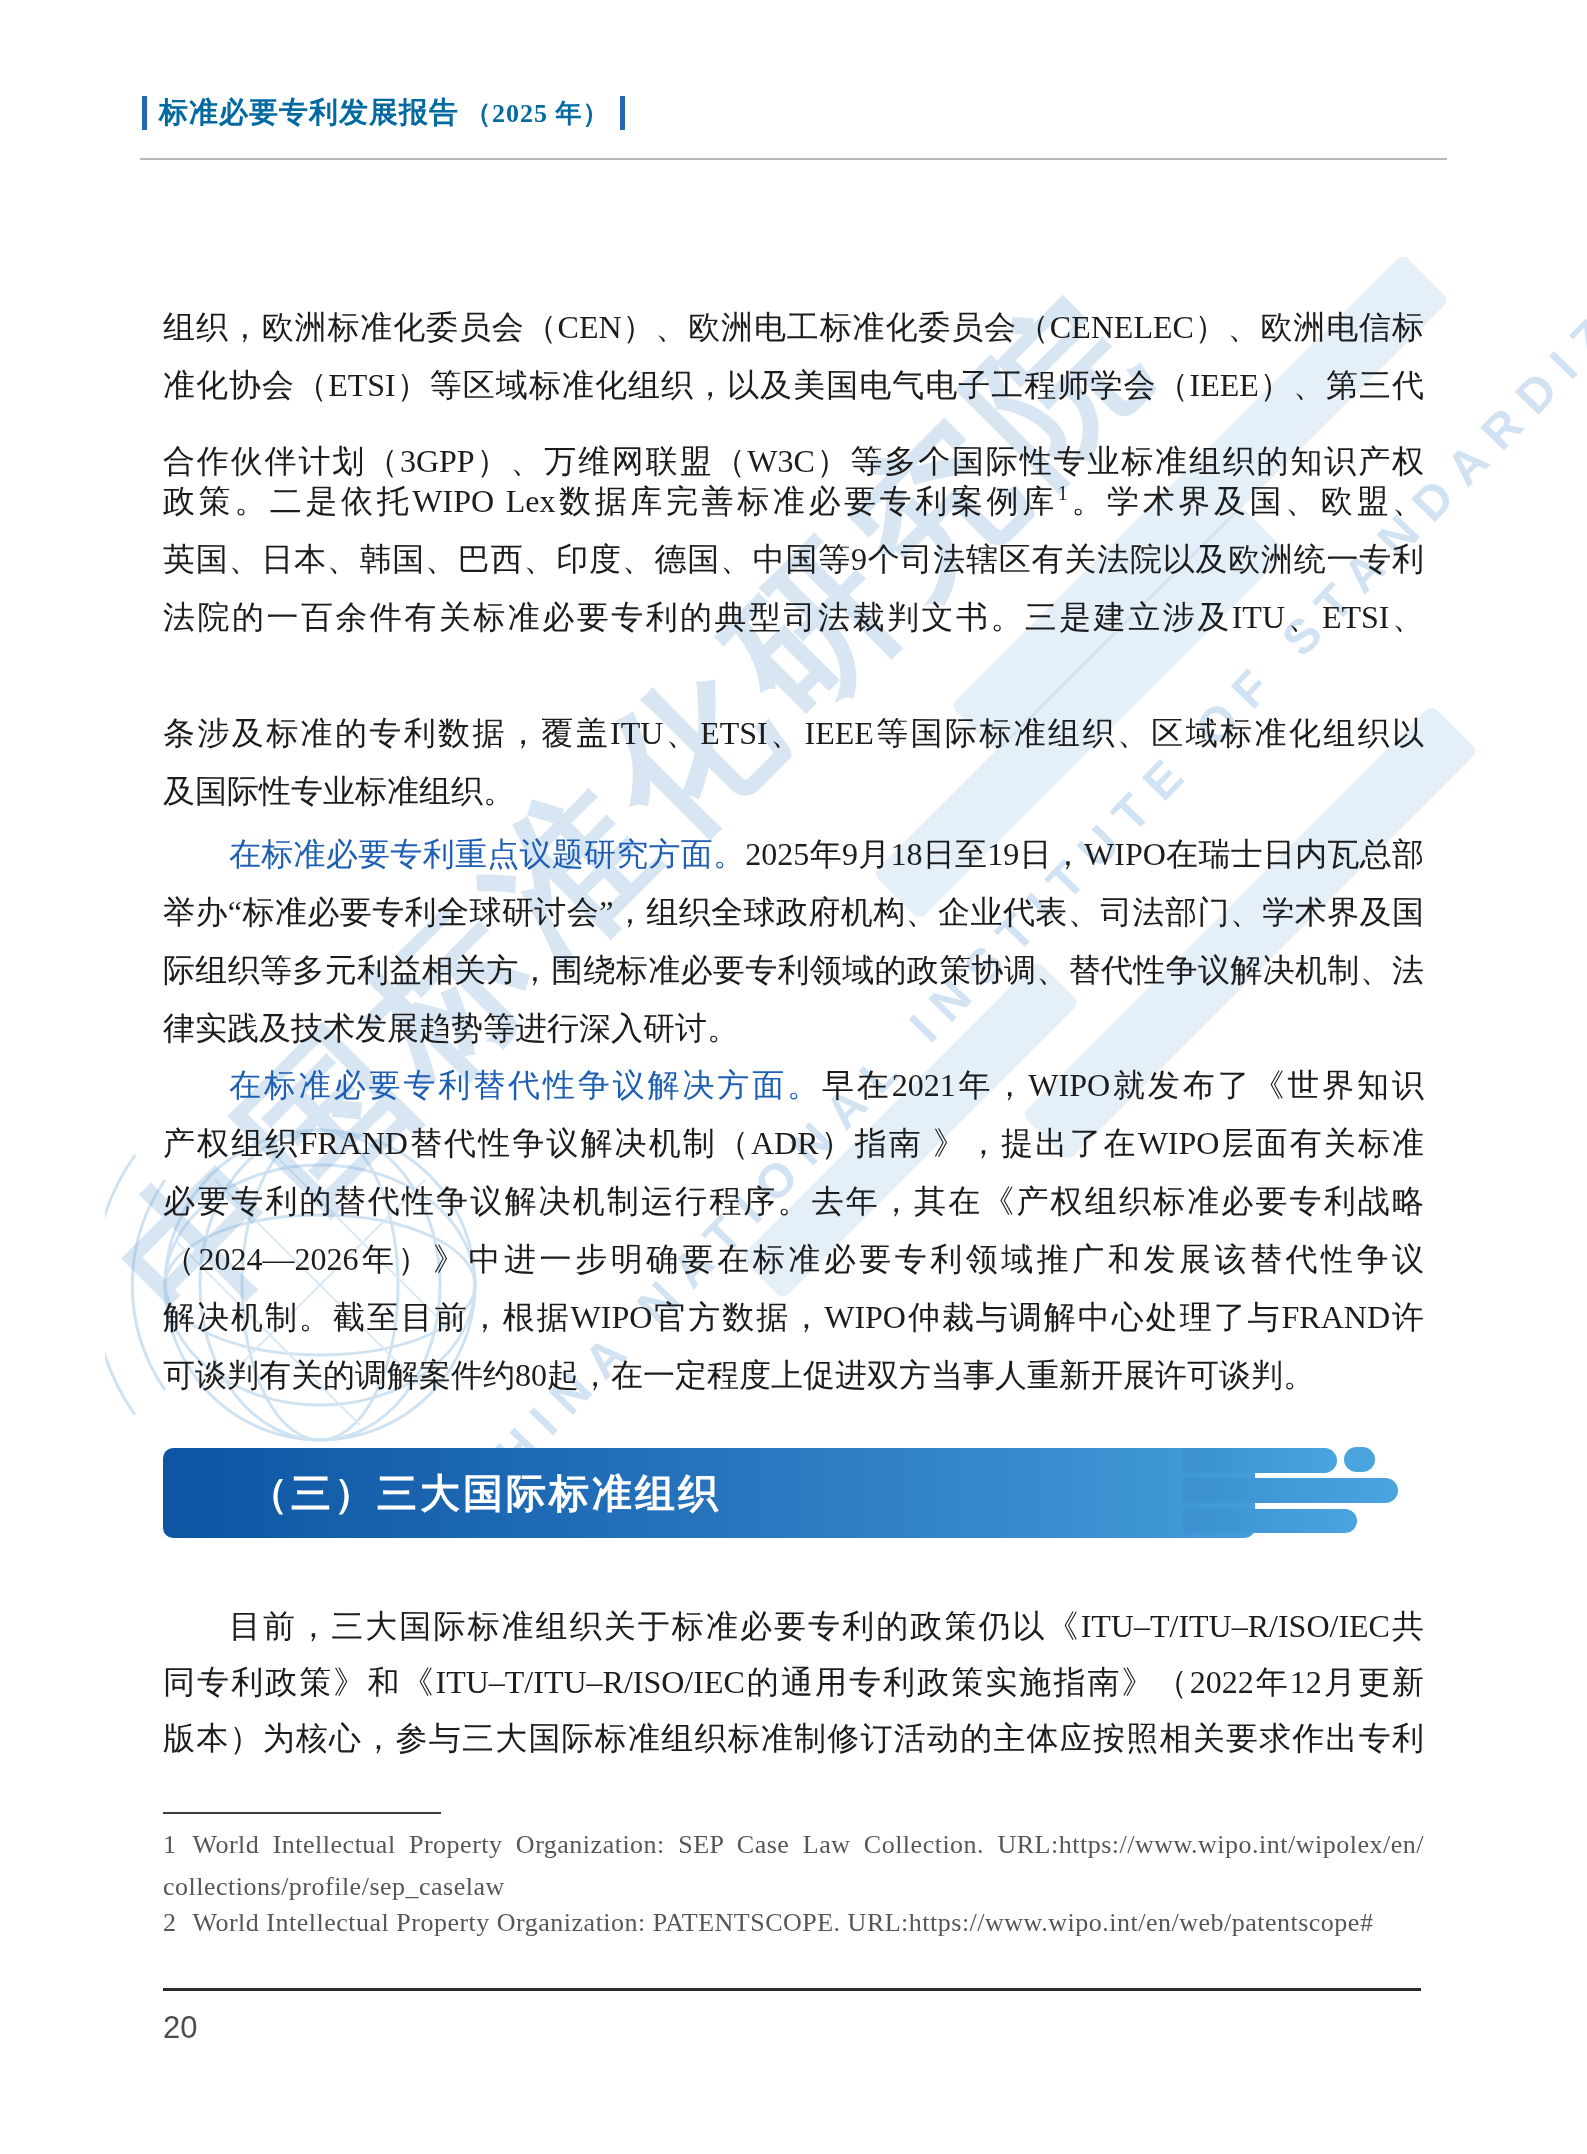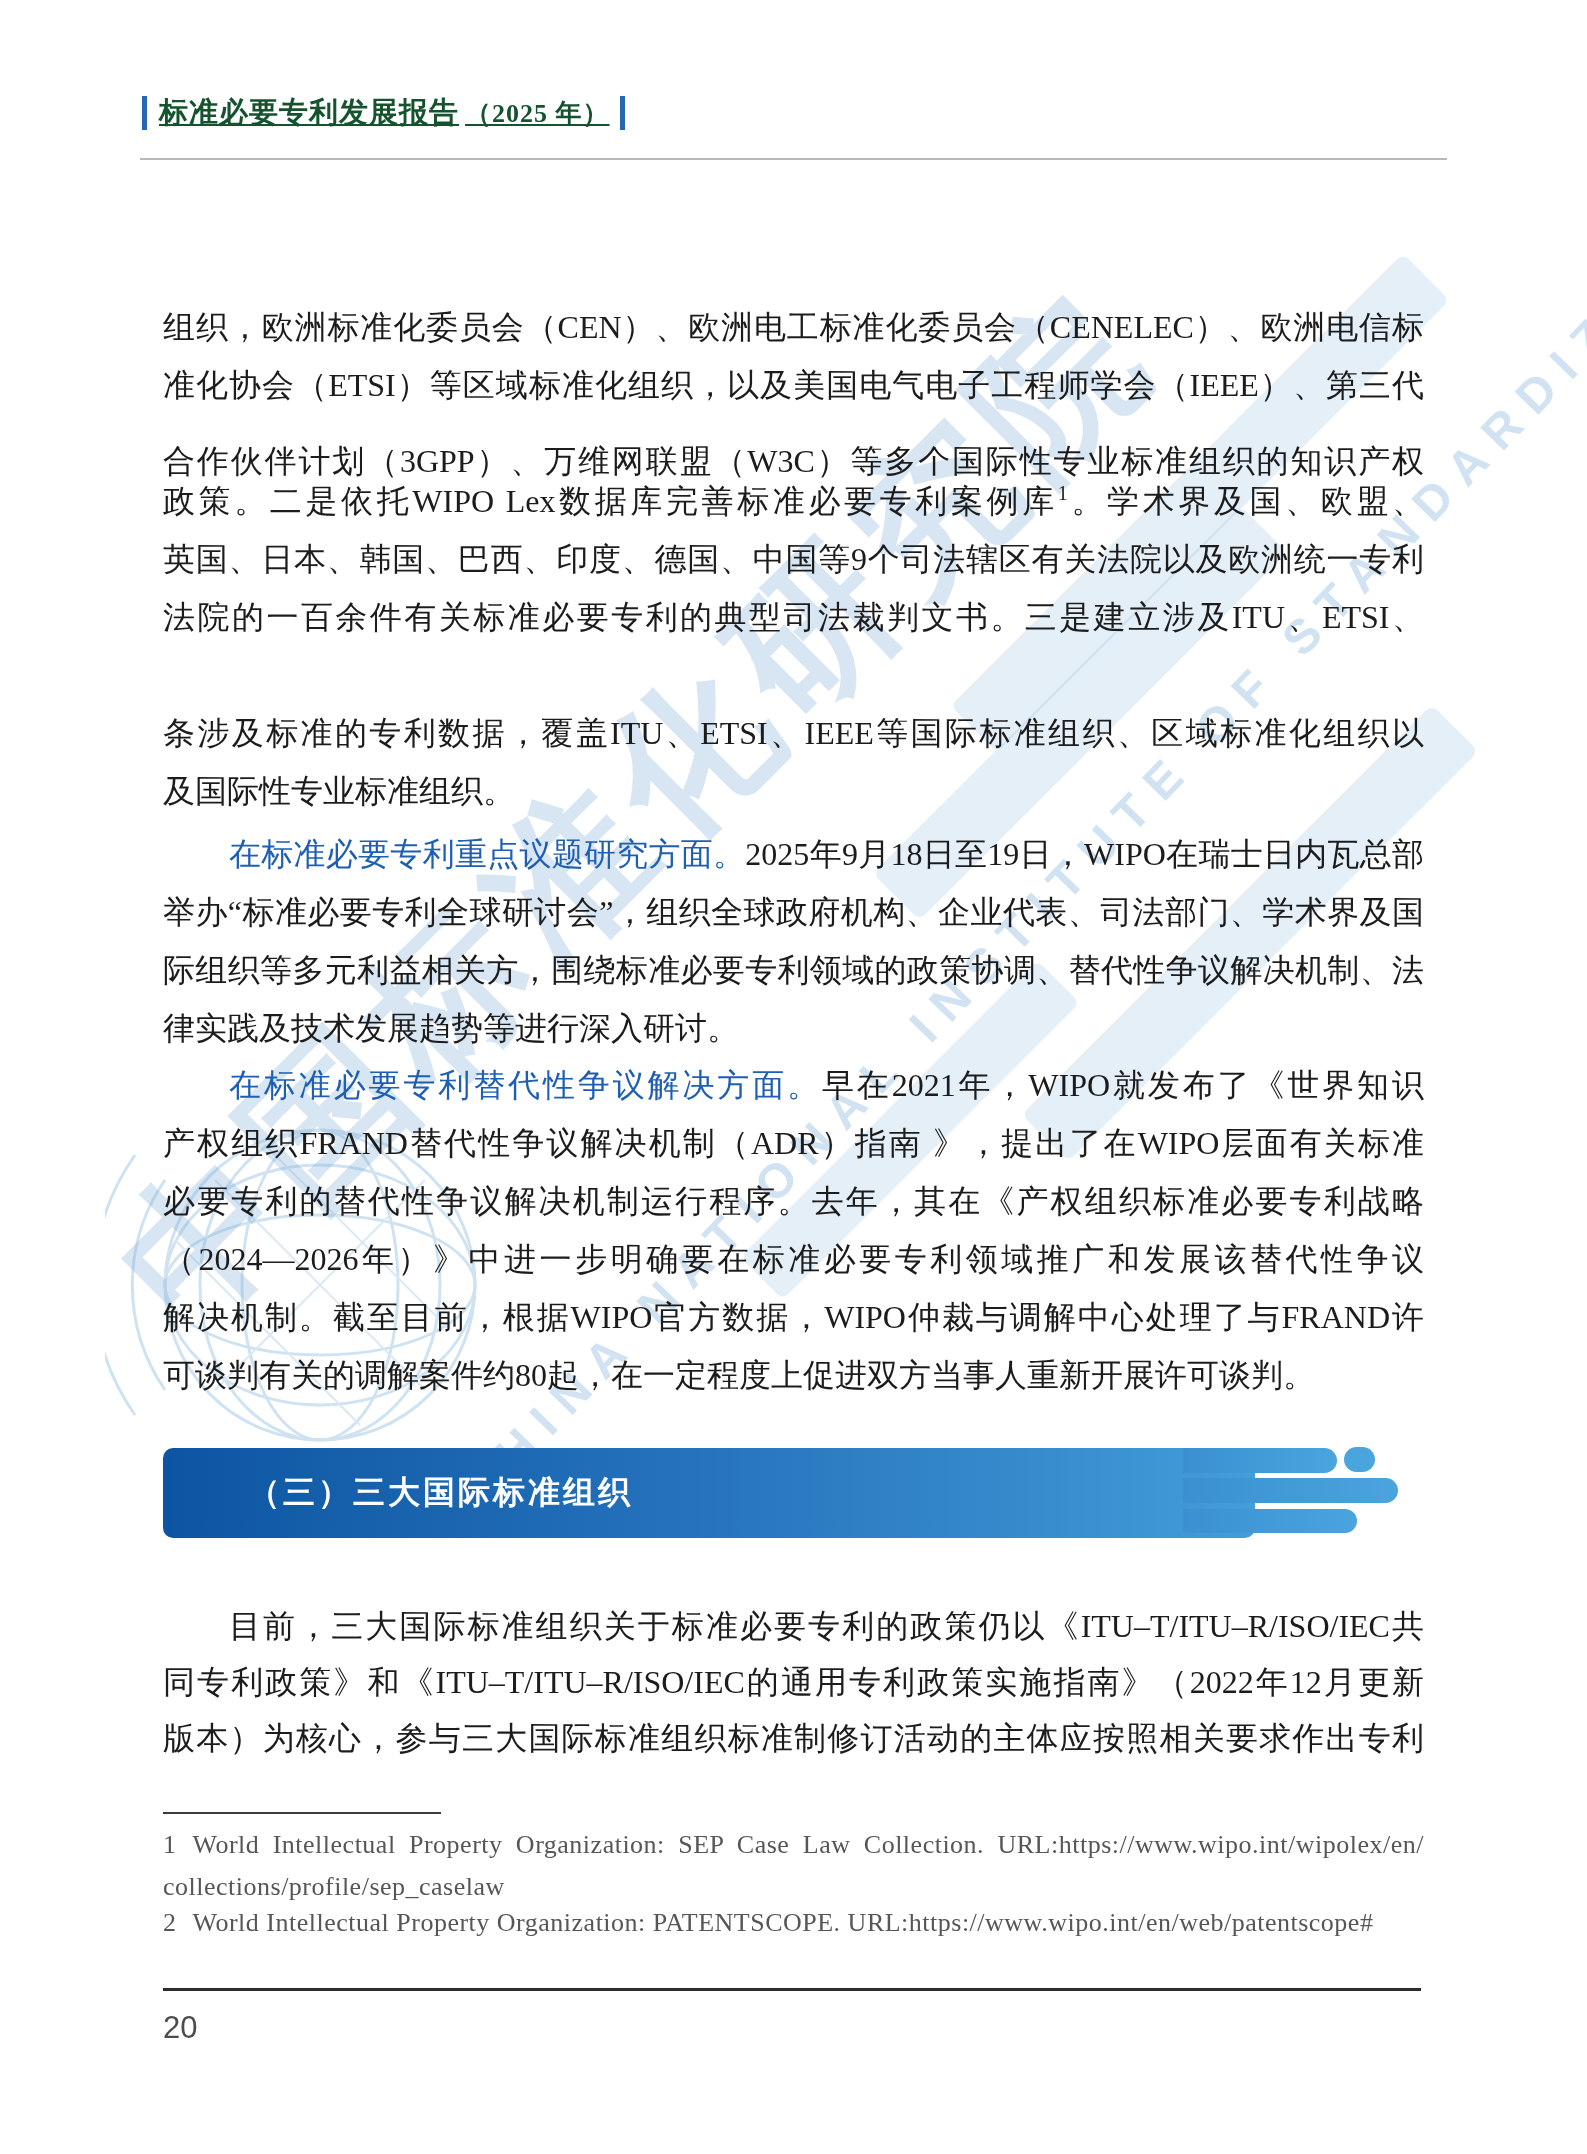--- a/index.html
+++ b/index.html
@@ -26,21 +26,21 @@
     transform:rotate(-46deg);transform-origin:0 50%;white-space:nowrap;
   }
   .wm-slab{position:absolute;background:rgba(146,188,226,0.24);transform:rotate(-45deg);border-radius:8px;}
   .slab1{left:880px;top:470px;width:640px;height:66px;}
   .slab2{left:820px;top:680px;width:520px;height:66px;}
   .slab3{left:960px;top:900px;width:580px;height:66px;}
   .slab4{left:700px;top:1100px;width:420px;height:60px;}
   .wm-globe{position:absolute;left:105px;top:1060px;opacity:0.55;}
 
   
-  .header{position:absolute;left:142px;top:93px;display:flex;align-items:center;color:#14532d;text-decoration:underline;}
+  .header{position:absolute;left:142px;top:93px;display:flex;align-items:center;color:#0369a1;}
   .vbar{width:5px;height:34px;background:#2767b0;}
   .header-title{
     font-family:"Liberation Sans","DejaVu Sans",sans-serif;font-weight:bold;
     font-size:29px;margin:0 6px 0 12px;letter-spacing:1px;
   }
   .header-year{font-size:26px;font-weight:bold;margin-right:10px;letter-spacing:1px;}
   .rule-top{position:absolute;left:140px;top:158px;width:1307px;height:2px;background:#b6b9bd;}
 
   
   .line{
@@ -56,21 +56,21 @@
 
   
   .banner{position:absolute;left:163px;top:1448px;width:1261px;height:90px;}
   .banner-bar{
     position:absolute;left:0;top:0;width:1092px;height:90px;border-radius:10px;
     background:linear-gradient(90deg,#0d55a2 0%,#2470ba 45%,#3a90d0 85%,#449ed9 100%);
     display:flex;align-items:center;
   }
   .banner-label{
     font-family:"Liberation Sans","DejaVu Sans",sans-serif;font-weight:bold;
-    color:#ffffff;font-size:32px;letter-spacing:3px;padding-left:85px;
+    color:#ffffff;font-size:40px;letter-spacing:3px;padding-left:85px;
   }
   .splash{position:absolute;background:linear-gradient(90deg,#3a90d0,#4aa4de);}
   .splash-top{left:1020px;top:0;width:154px;height:25px;border-radius:0 13px 13px 0;}
   .splash-dot{left:1181px;top:-1px;width:31px;height:25px;border-radius:13px;background:#4aa4de;}
   .splash-mid{left:1020px;top:30px;width:215px;height:25px;border-radius:0 13px 13px 0;}
   .splash-low{left:1020px;top:61px;width:174px;height:24px;border-radius:0 13px 13px 0;}
 
   
   .fn-rule{position:absolute;left:163px;top:1812px;width:278px;height:2px;background:#3c3c3c;}
   .fn-line{

